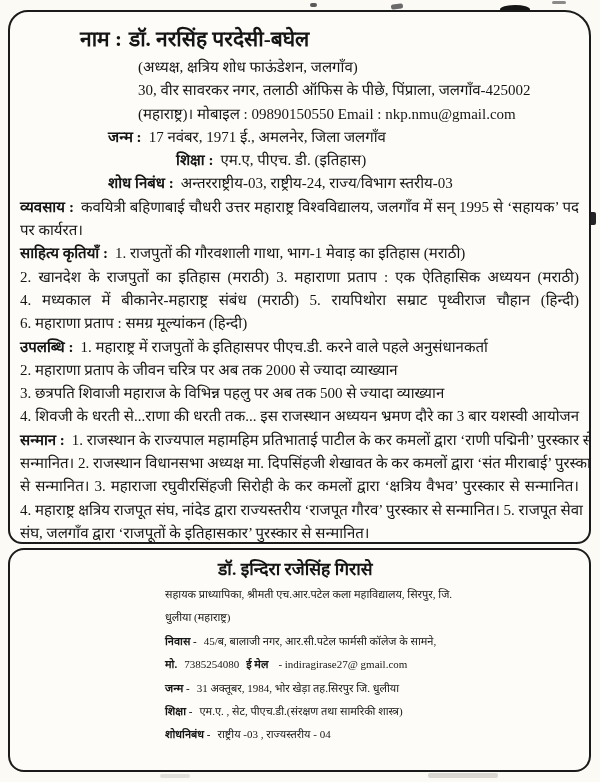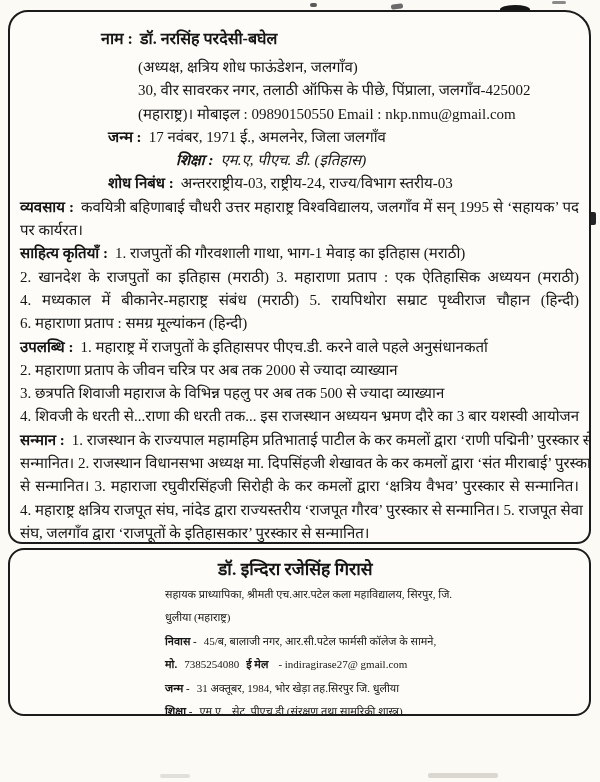--- a/index.html
+++ b/index.html
@@ -7,27 +7,27 @@
     width:600px;height:782px;position:relative;
     background:#fbfaf5;
     font-family:"Liberation Serif","DejaVu Serif",serif;
     color:#151515;overflow:hidden;
   }
   .box{
     position:absolute;box-sizing:border-box;background:#fdfcf8;
     border:2px solid #1b1b1b;overflow:hidden;
   }
   .box1{left:8px;top:10px;width:583px;height:534px;border-radius:20px 26px 14px 14px;padding:10px 10px 0 10px;}
-  .box2{left:8px;top:548px;width:583px;height:168px;border-radius:16px;padding:6px 10px 0 10px;}
+  .box2{left:8px;top:548px;width:583px;height:224px;border-radius:16px;padding:6px 10px 0 10px;}
 
   .l{font-size:15px;line-height:23.3px;white-space:nowrap;}
-  .name1{font-size:16px;font-weight:700;line-height:34px;margin-left:81px;}
+  .name1{font-size:21px;font-weight:700;line-height:34px;margin-left:60px;}
   .h{margin-left:118px;}
   .h.s1{margin-left:88px;}
-  .h.s2{margin-left:156px;font-style:italic;}
+  .h.s2{margin-left:156px;}
   .h.s3{margin-left:88px;}
   .lb{font-weight:700;margin-right:7px;}
   .lb:empty{display:none;margin:0;}
   .lb.tight{margin-right:10px;}
   .sp{margin-right:7px;}
   .j{text-align:justify;text-align-last:justify;}
 
   .t2{font-size:17.5px;font-weight:700;line-height:27px;margin-left:198px;white-space:nowrap;}
   .l2{font-size:11px;line-height:23.4px;margin-left:145px;white-space:nowrap;}
 

